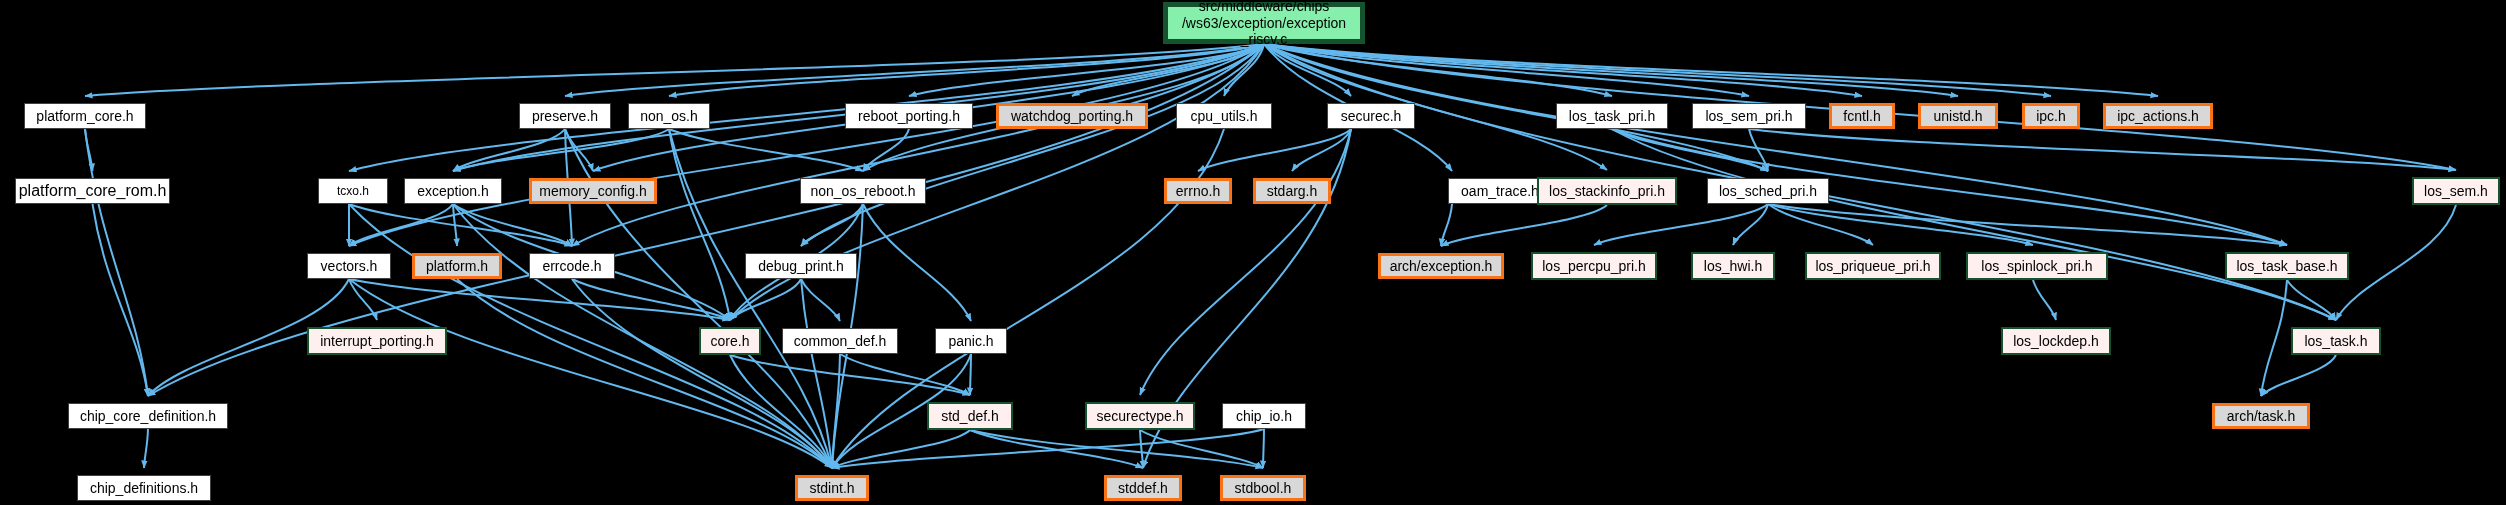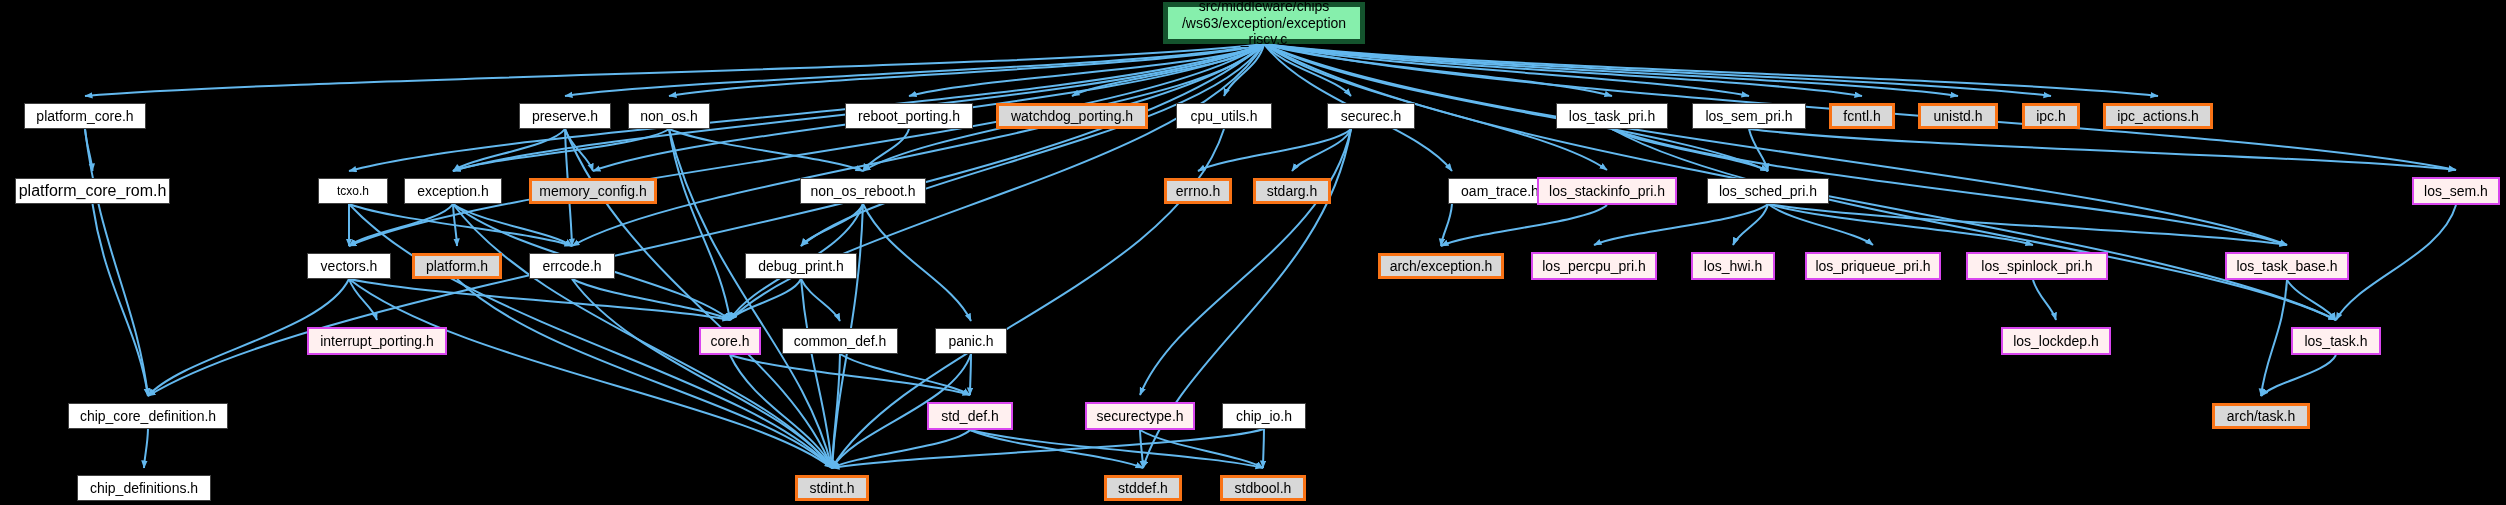--- a/index.html
+++ b/index.html
@@ -3,21 +3,21 @@
 <meta charset="utf-8">
 <style>
   html,body{margin:0;padding:0;background:#000;}
   #stage{position:relative;width:2506px;height:505px;background:#000;overflow:hidden;
          font-family:"Liberation Sans",sans-serif;}
   #edges{position:absolute;left:0;top:0;width:2506px;height:505px;}
   .node{position:absolute;box-sizing:border-box;display:flex;align-items:center;
         justify-content:center;text-align:center;white-space:pre;line-height:1.18;
         color:#000;border:1px solid #404040;background:#fff;}
   .node.gray{background:#d8d8d8;border:3px solid #f97316;}
-  .node.redb{background:#fff0f0;border:2px solid #d946ef;}
+  .node.redb{background:#fff0f0;border:2px solid #14532d;}
   .node.root{background:#86efac;border:5px solid #14532d;}
 </style>
 </head>
 <body>
 
 <div id="stage">
   <svg id="edges" viewBox="0 0 2506 505" preserveAspectRatio="none">
     <defs>
       <marker id="ah" markerWidth="9" markerHeight="9" refX="7.5" refY="3.2" orient="auto" markerUnits="userSpaceOnUse">
         <path d="M0,0 L8,3.2 L0,6.4 z" fill="#63b8ee"></path>

